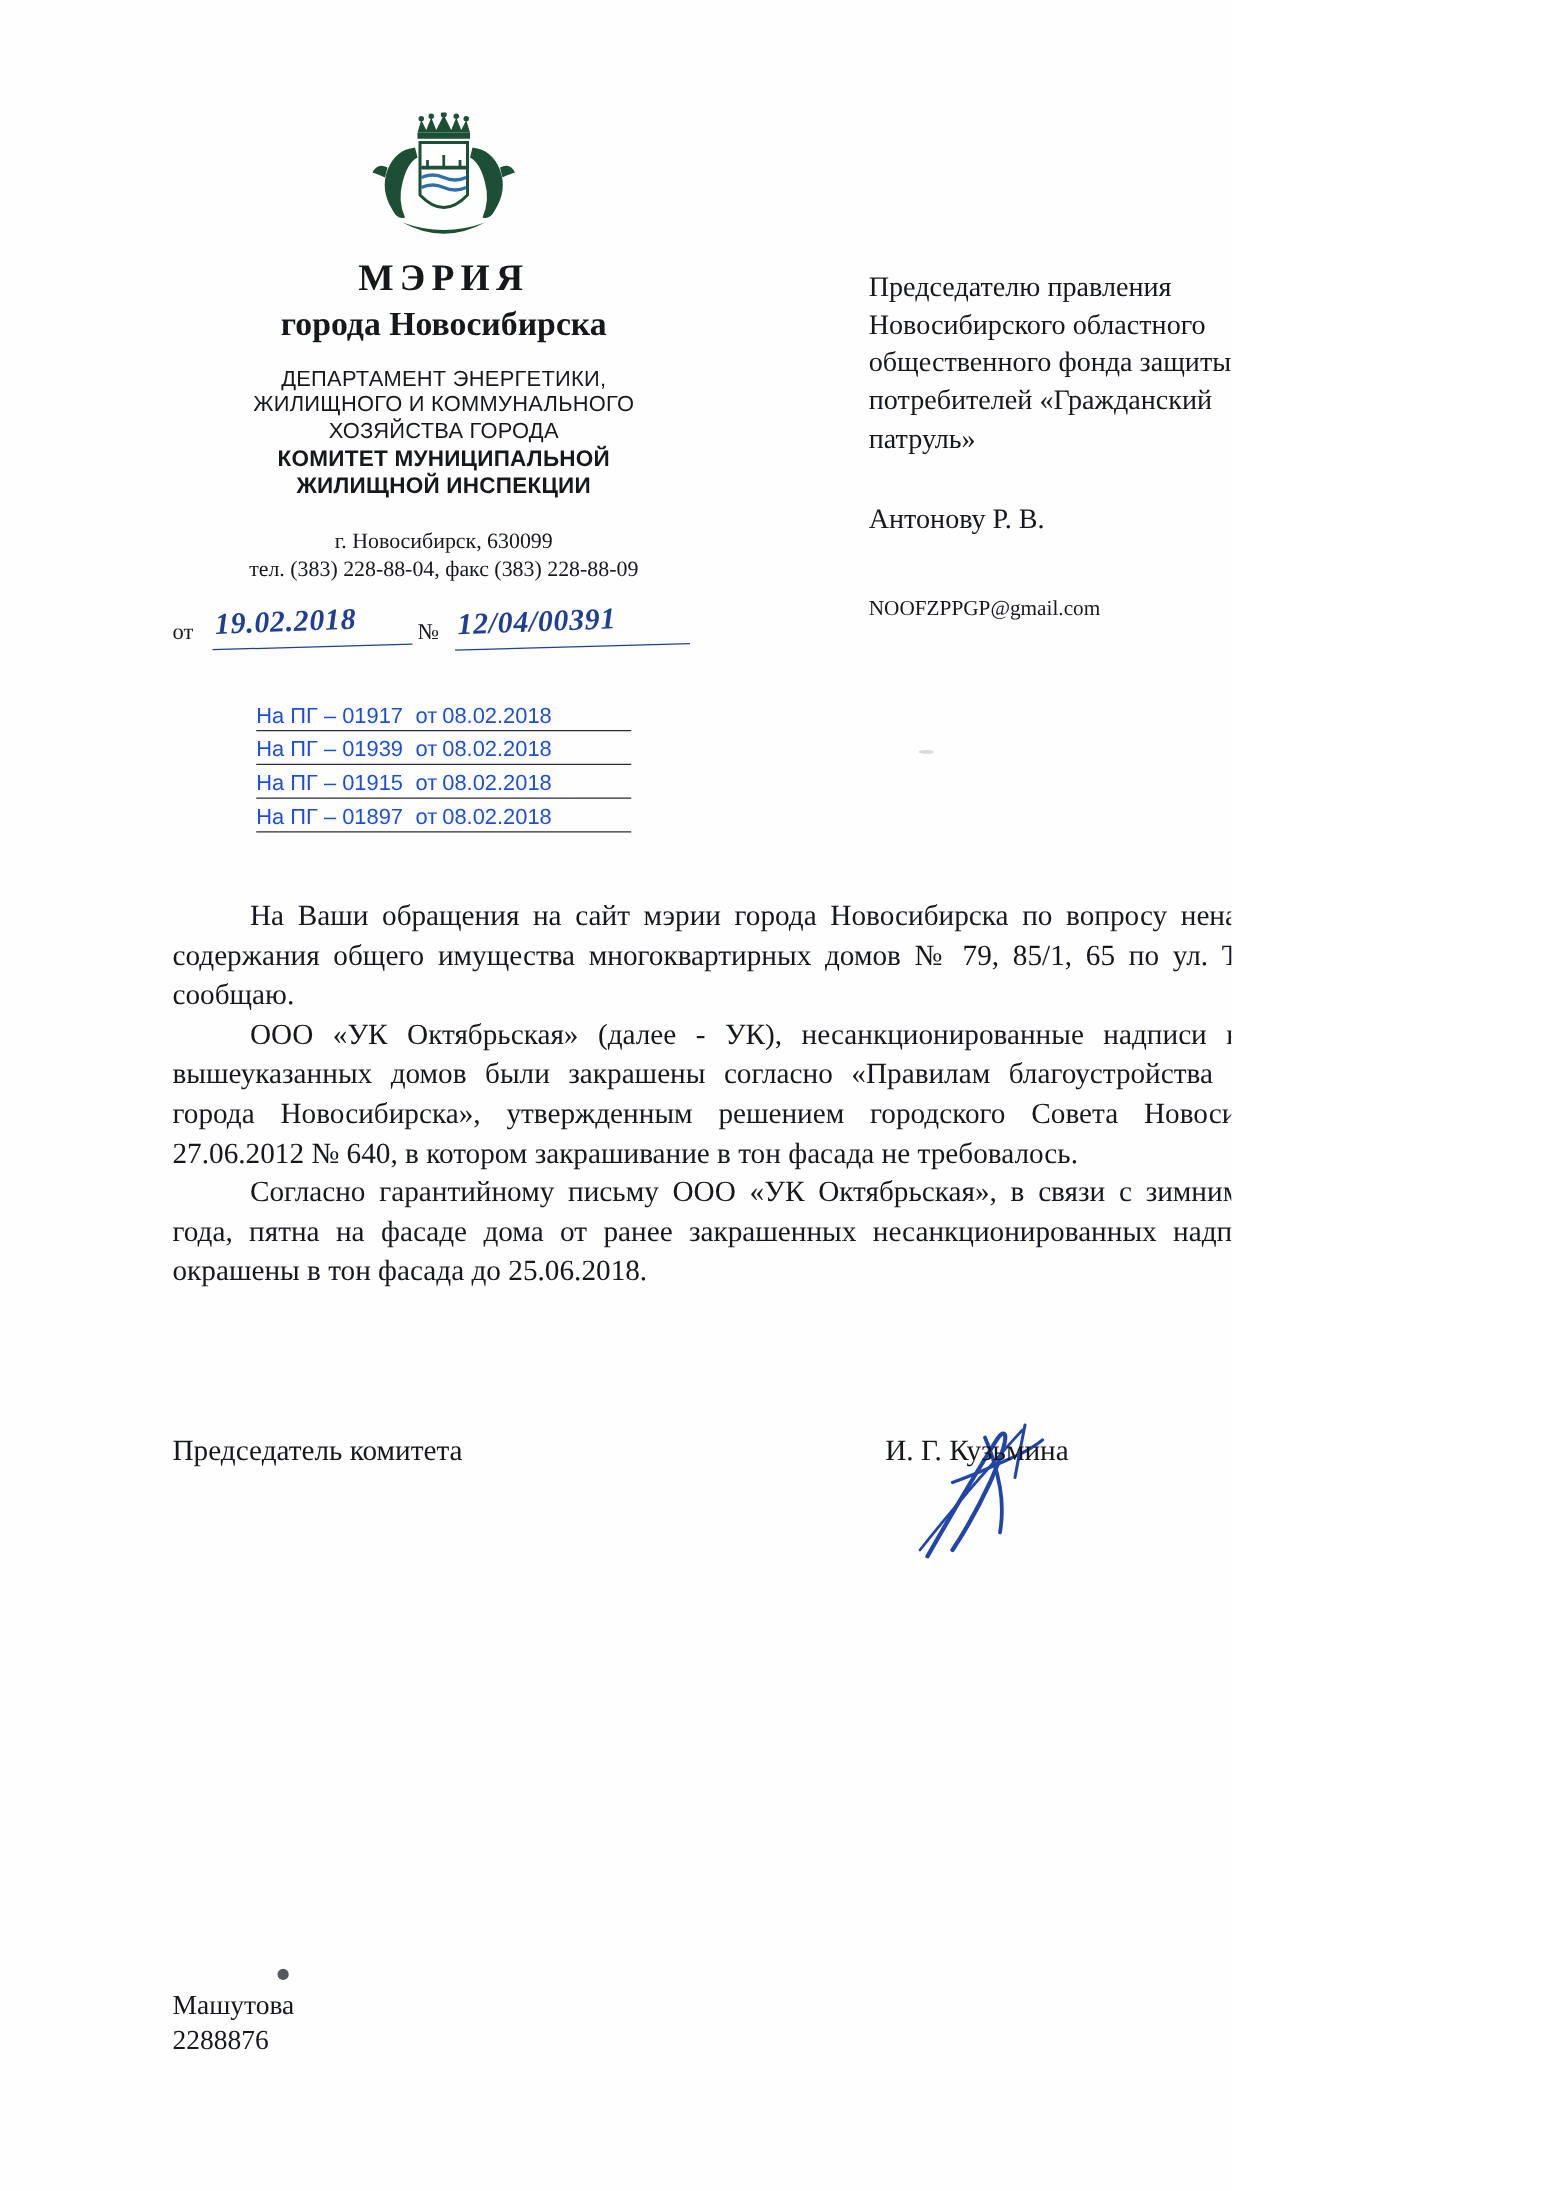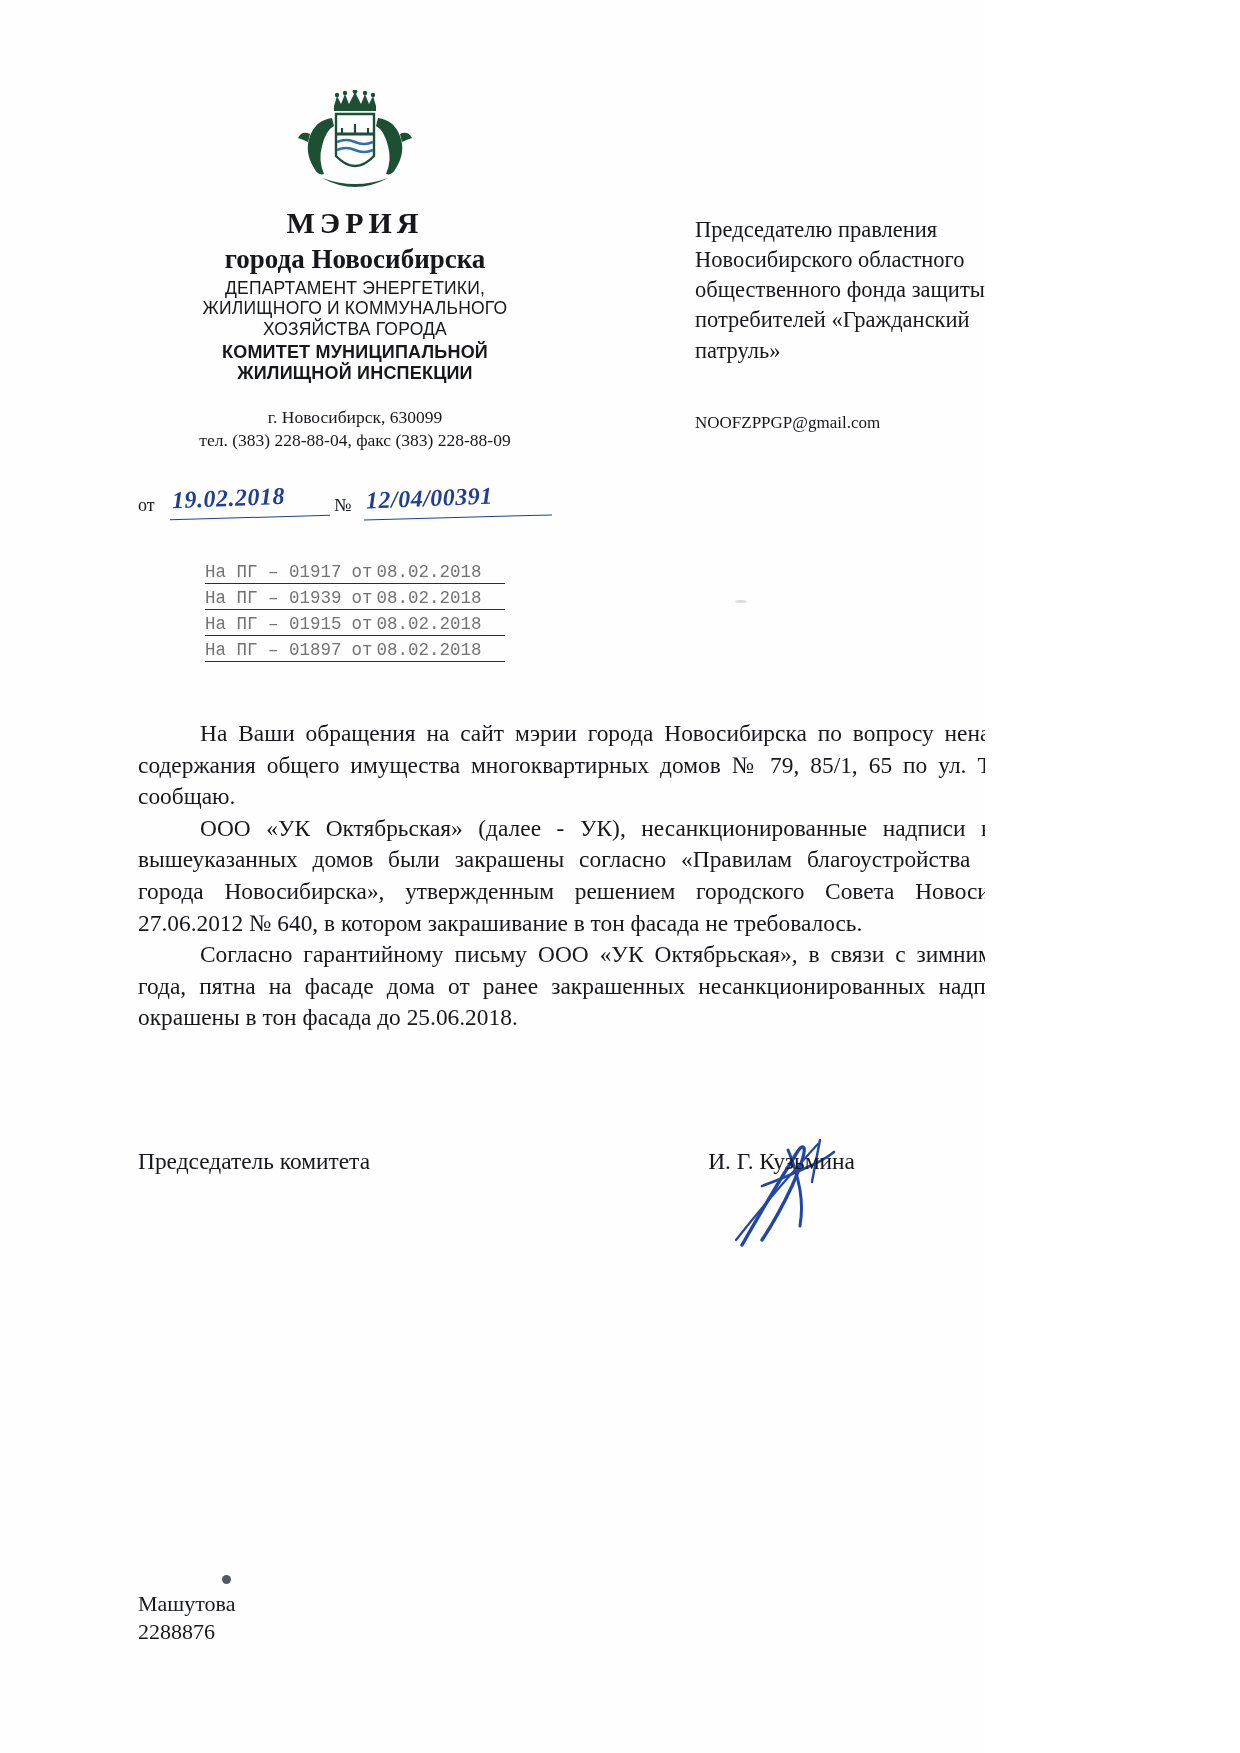--- a/index.html
+++ b/index.html
@@ -39,21 +39,21 @@
   .org-city {
     font-family: "Liberation Serif", serif;
     font-weight: bold;
     font-size: 27px;
     margin-top: 4px;
   }
   .dept {
     font-family: "Liberation Sans", sans-serif;
     font-size: 17.5px;
     line-height: 1.16;
-    margin-top: 3px;
+    margin-top: 18px;
     letter-spacing: 0.2px;
   }
   .committee {
     font-family: "Liberation Sans", sans-serif;
     font-weight: bold;
     font-size: 18px;
     line-height: 1.18;
     margin-top: 3px;
     letter-spacing: 0.2px;
   }
@@ -101,23 +101,23 @@
   }
   .hw-u1 { left: 32px; top: 30px; width: 160px; }
   .hw-u2 { left: 226px; top: 30px; width: 188px; }
 
   
   .refs {
     position: absolute;
     left: 205px;
     top: 562px;
     width: 300px;
-    font-family: Liberation Mono, monospace;
+    font-family: Liberation Sans, sans-serif;
     font-size: 17.5px;
-    color: #737373;
+    color: #1d4ed8;
   }
   .ref-row {
     display: flex;
     align-items: baseline;
     border-bottom: 1px solid #2a2d33;
     padding-bottom: 1px;
     margin-bottom: 4px;
     white-space: nowrap;
   }
   .ref-row .ref-a { padding-right: 10px; }
@@ -296,20 +296,21 @@
       <span class="ref-c">08.02.2018</span>
     </div>
   </div>
 
   <div class="addressee">
     <div>Председателю правления</div>
     <div>Новосибирского  областного</div>
     <div>общественного фонда защиты прав</div>
     <div>потребителей «Гражданский</div>
     <div>патруль»</div>
+    <div class="person">Антонову Р. В.</div>
     <div class="email">NOOFZPPGP@gmail.com</div>
   </div>
 
   <div class="body-text">
     <p>На Ваши обращения на сайт мэрии города Новосибирска по вопросу ненадлежащего содержания общего имущества многоквартирных домов  № 79, 85/1, 65 по ул. Тимирязева, сообщаю.</p>
     <p>ООО «УК Октябрьская» (далее - УК), несанкционированные надписи  на фасадах вышеуказанных домов были закрашены согласно «Правилам благоустройства территорий города Новосибирска», утвержденным решением городского Совета Новосибирска от 27.06.2012 № 640, в котором закрашивание в тон фасада не требовалось.</p>
     <p>Согласно гарантийному письму ООО «УК Октябрьская», в связи с зимним периодом года, пятна на фасаде дома от ранее закрашенных несанкционированных надписей будут окрашены в тон фасада до 25.06.2018.</p>
   </div>
 
   <div class="sig-title">Председатель комитета</div>

